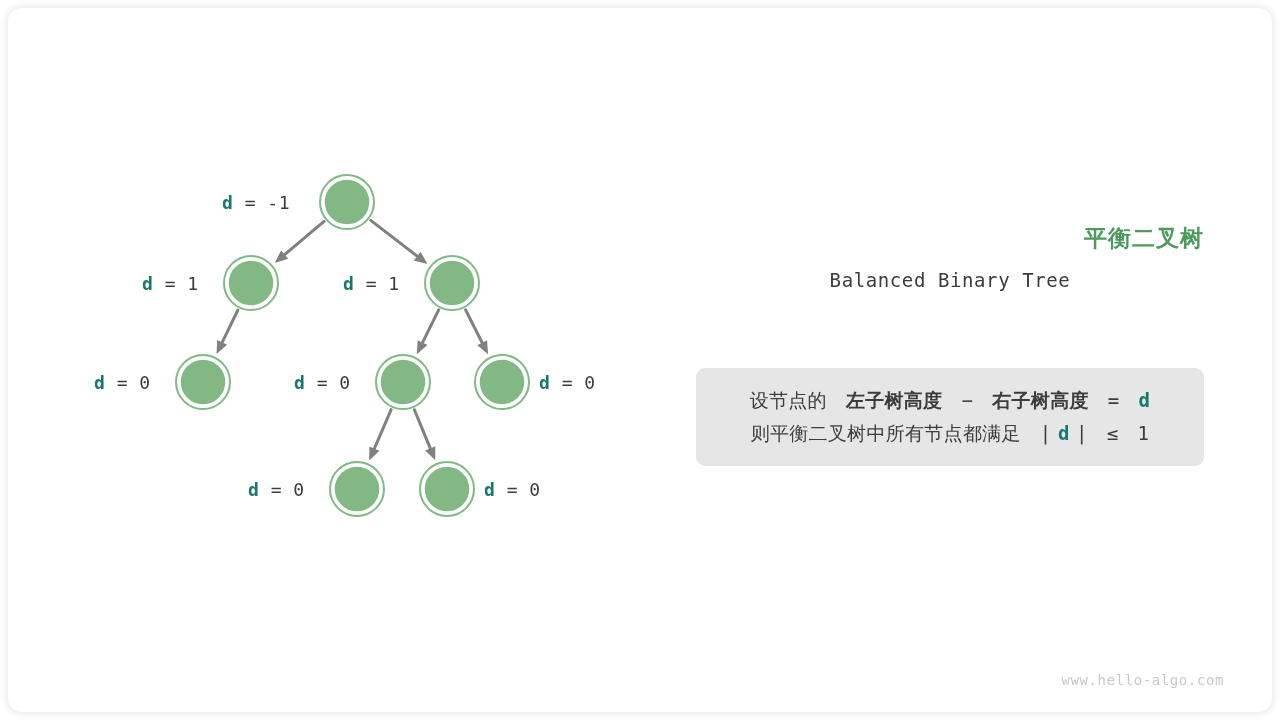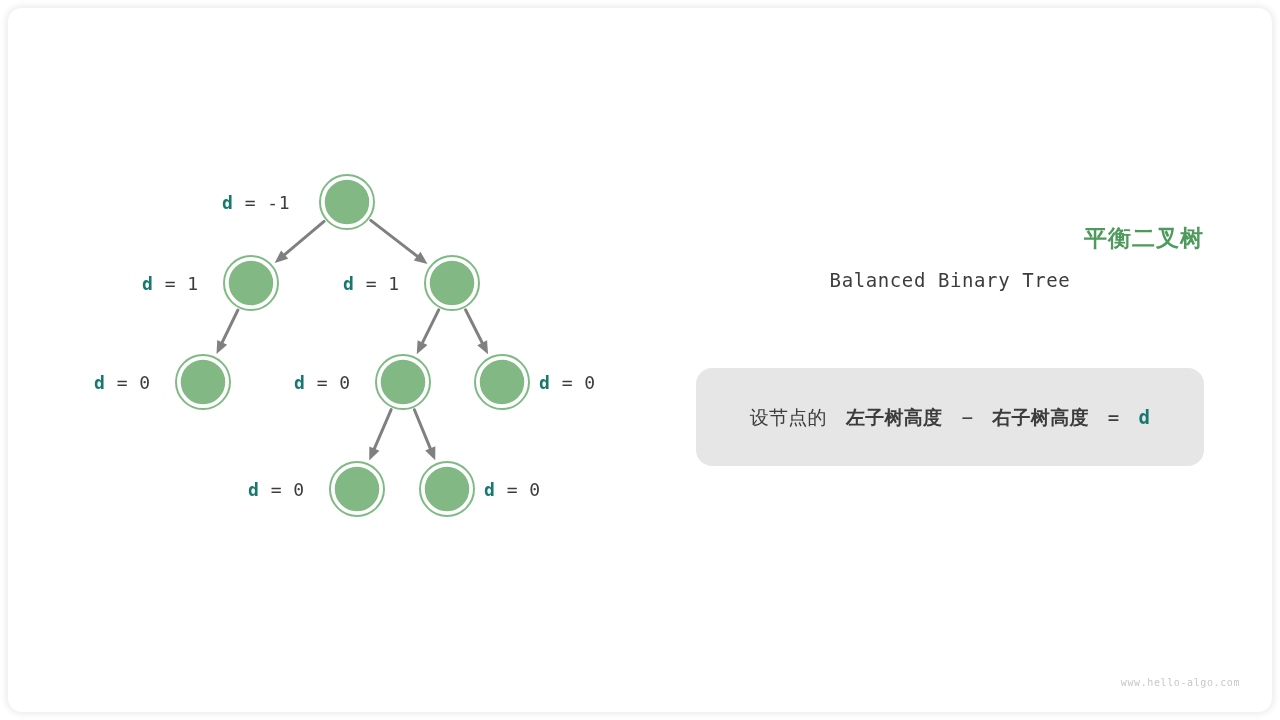--- a/index.html
+++ b/index.html
@@ -100,21 +100,21 @@
     letter-spacing: 0.6px;
   }
 
   #info-box {
     position: absolute;
     left: 696px;
     top: 368px;
     width: 508px;
     height: 98px;
     background: #e6e6e6;
-    border-radius: 16px;
+    border-radius: 9px;
     box-sizing: border-box;
     display: flex;
     flex-direction: column;
     justify-content: center;
     align-items: center;
   }
   .info-line {
     font-family: "DejaVu Sans", sans-serif;
     font-size: 19px;
     color: #3c3c3c;
@@ -130,24 +130,24 @@
     font-weight: bold;
     font-family: "DejaVu Sans Mono", monospace;
   }
   .info-line .mono {
     font-family: "DejaVu Sans Mono", monospace;
   }
 
   
   #watermark {
     position: absolute;
-    right: 40px;
+    right: 56px;
     bottom: 32px;
     font-family: "DejaVu Sans Mono", monospace;
-    font-size: 10px;
+    font-size: 14px;
     color: #c8c8c8;
     letter-spacing: 0.6px;
   }
 </style>
 </head>
 <body>
 
 <div id="canvas">
   <div id="card"></div>
 
@@ -211,16 +211,27 @@
       <span class="bold">左子树高度</span>
       <span>&nbsp;</span>
       <span class="mono">−</span>
       <span>&nbsp;</span>
       <span class="bold">右子树高度</span>
       <span>&nbsp;</span>
       <span class="mono">=</span>
       <span>&nbsp;</span>
       <span class="var">d</span>
     </div>
+    <div class="info-line">
+      <span>则平衡二叉树中所有节点都满足</span>
+      <span>&nbsp;</span>
+      <span class="mono">|</span>
+      <span class="var">d</span>
+      <span class="mono">|</span>
+      <span>&nbsp;</span>
+      <span class="mono">≤</span>
+      <span>&nbsp;</span>
+      <span class="mono">1</span>
+    </div>
   </div>
 
   <div id="watermark">www.hello-algo.com</div>
 </div>
 
 </body></html>

